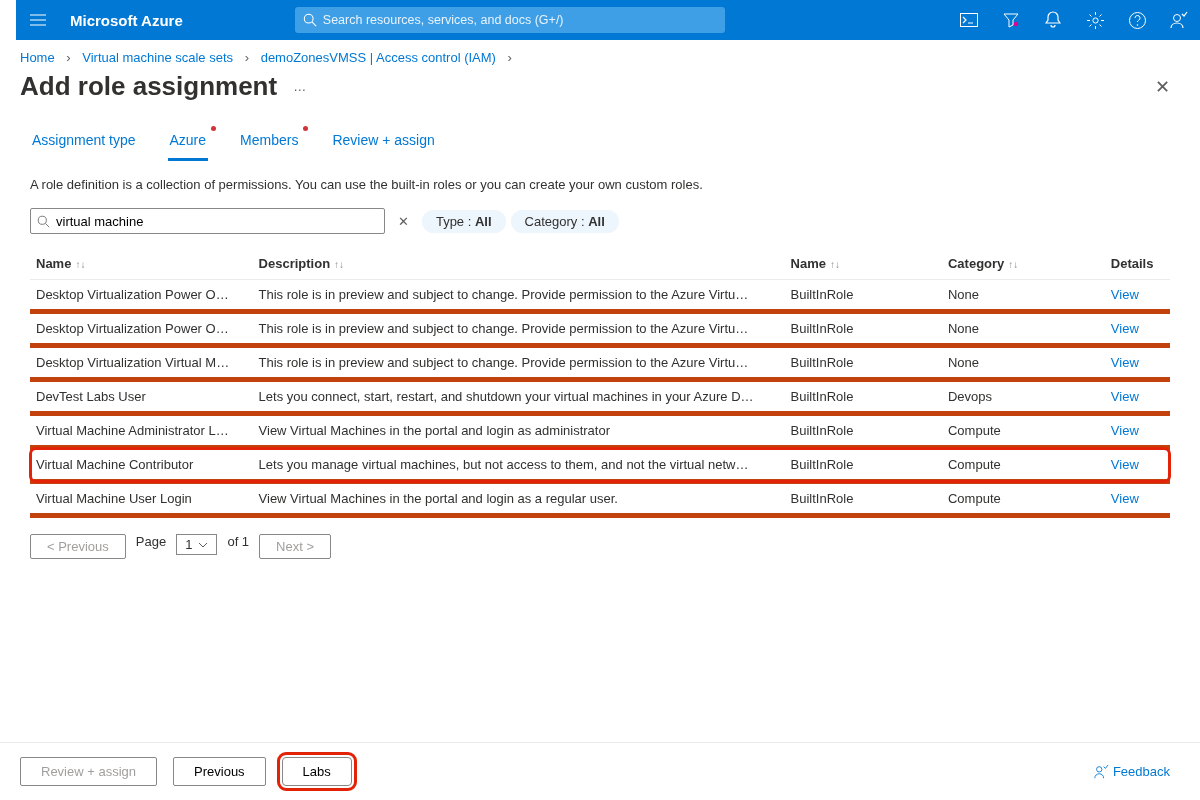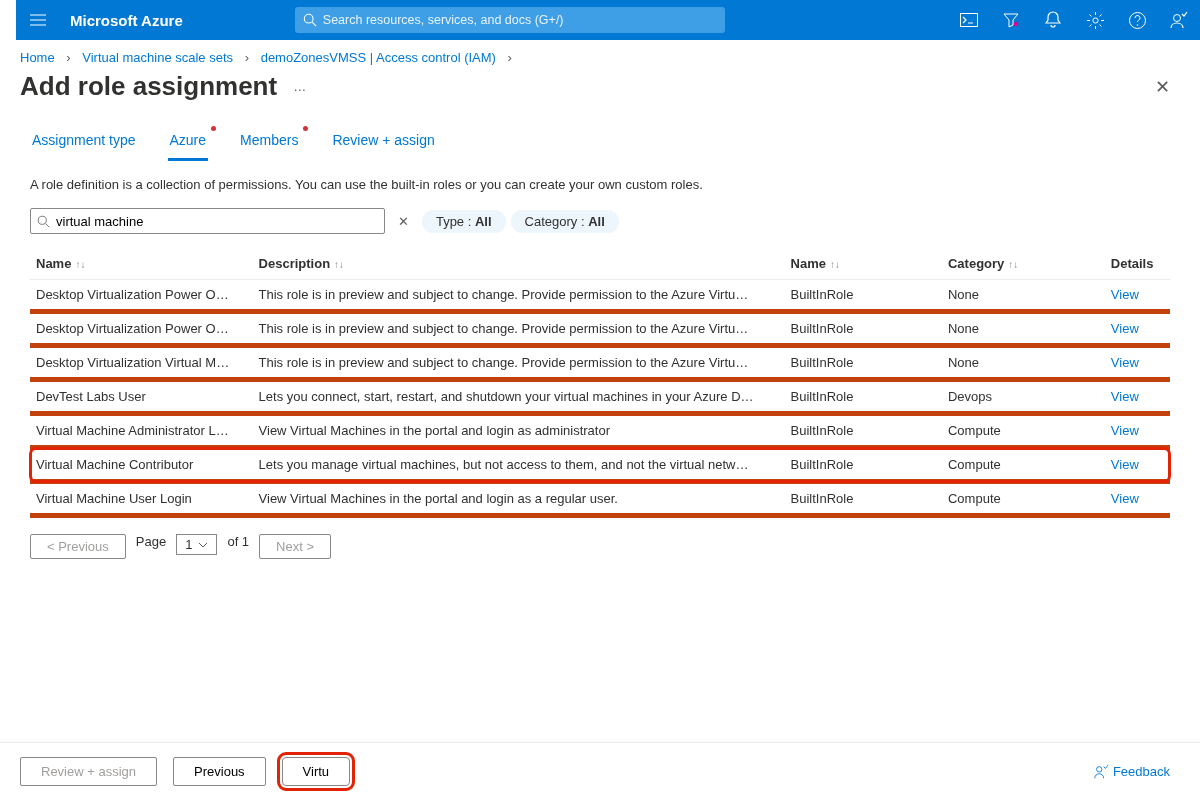--- a/index.html
+++ b/index.html
@@ -245,21 +245,21 @@
         </svg>
     </span>
     <span>of 1</span>
     <button class="btn-light">Next &gt;</button>
   </div>
 </div>
 
 <div class="footer">
   <button class="btn disabled">Review + assign</button>
   <button class="btn">Previous</button>
-  <button class="btn ringed">Virtu</button>
+  <button class="btn ringed">Labs</button>
   <div class="feedback">
     <svg width="16" height="16" viewBox="0 0 18 18">
         <circle cx="7" cy="6" r="3" stroke="#0078d4" fill="none"></circle>
         <path d="M2 16c0-3 2.2-5 5-5s5 2 5 5M12 3l2 2 3-4" stroke="#0078d4" fill="none"></path>
       </svg>
     <span>Feedback</span>
   </div>
 </div>
 
 </body></html>

